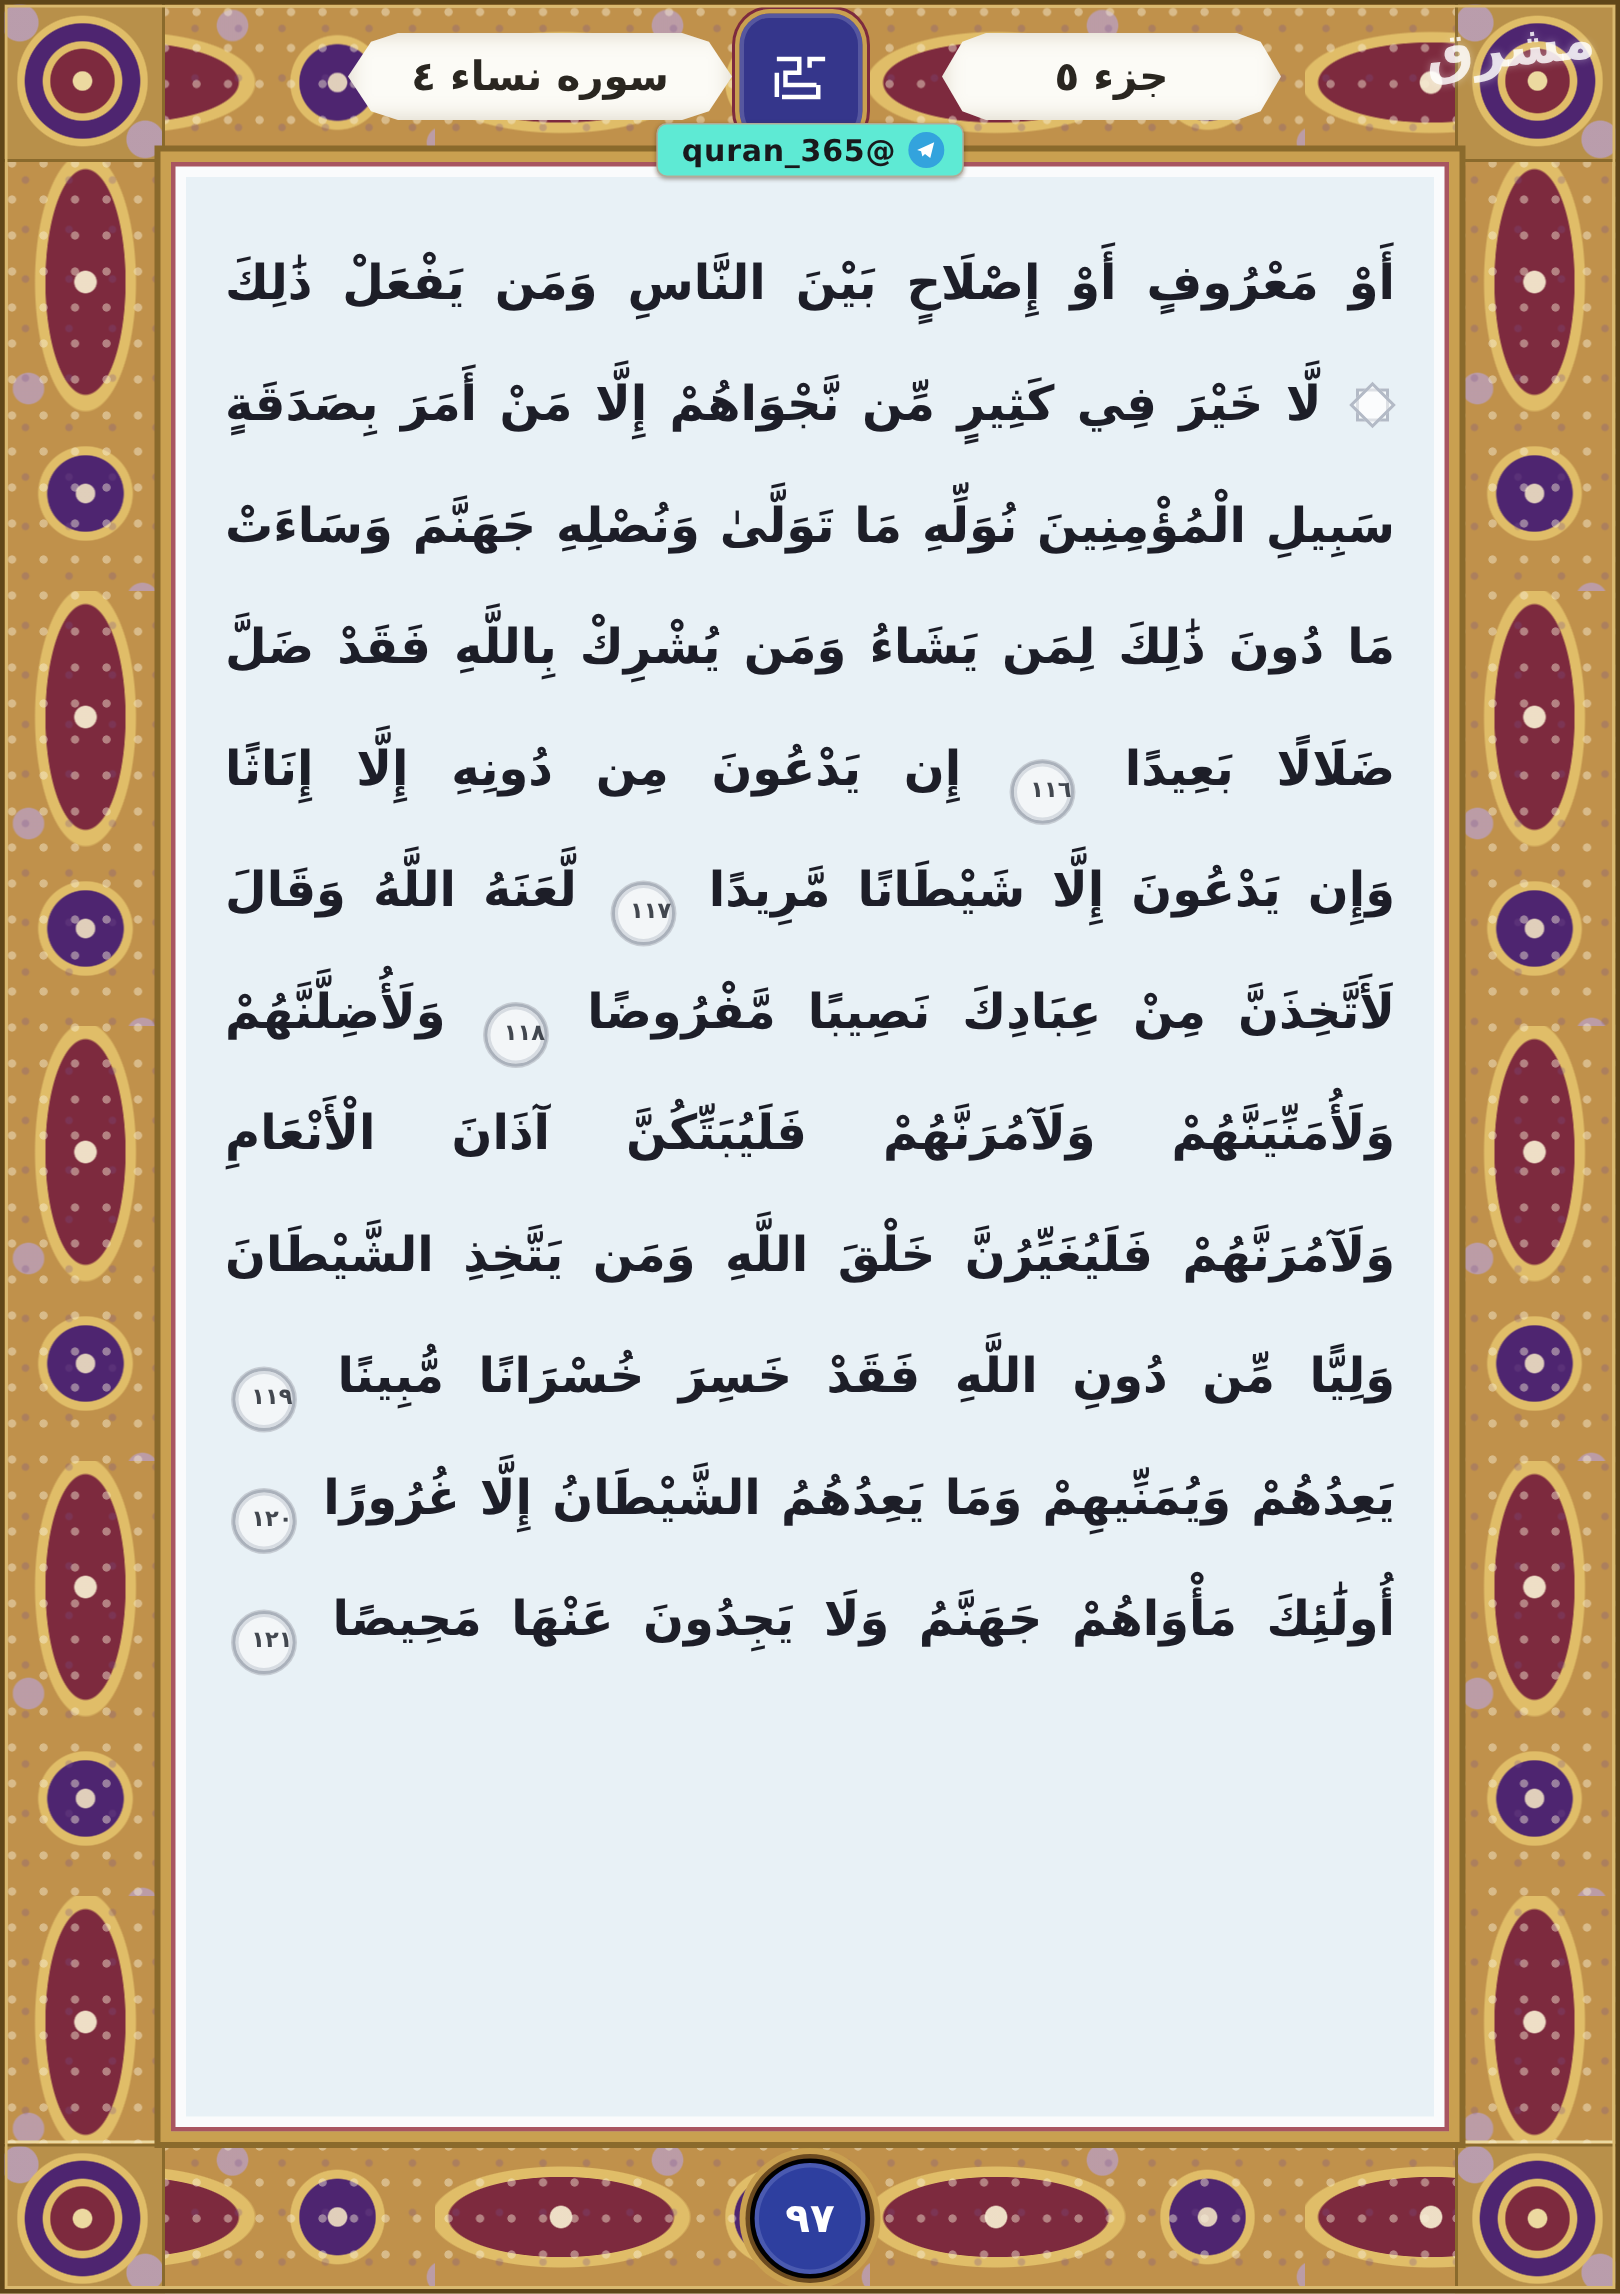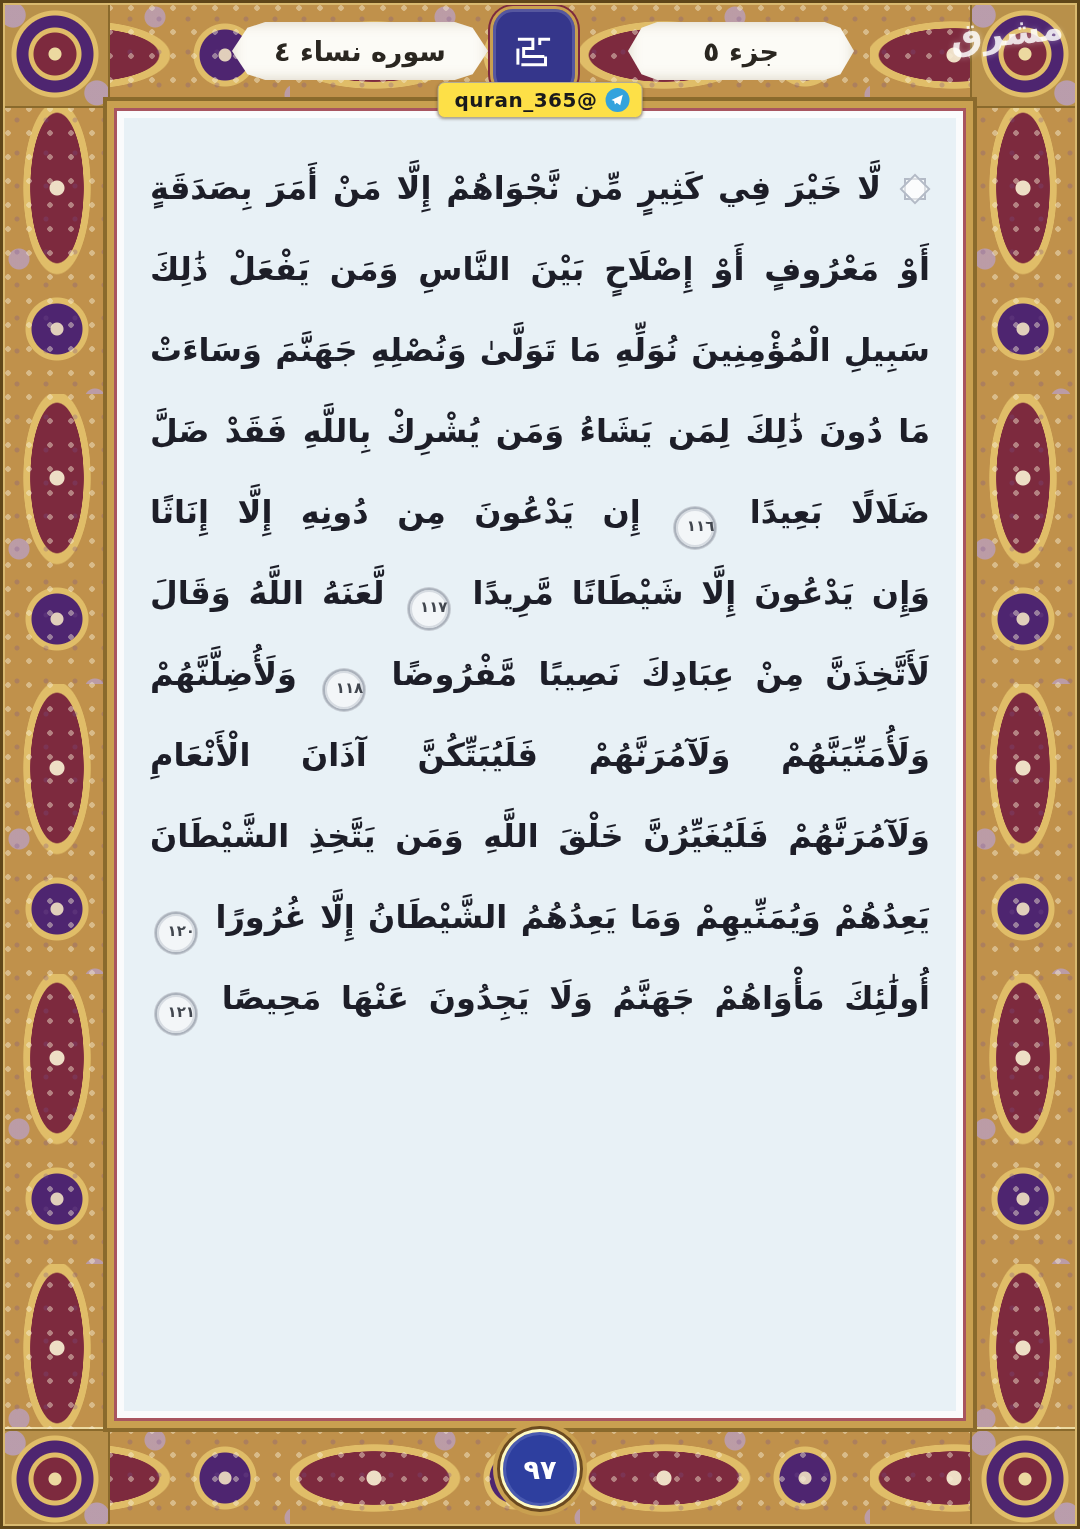--- a/index.html
+++ b/index.html
@@ -81,36 +81,36 @@
   .pill-surah{left:232px;width:256px;}
   .emblem{position:absolute;left:487px;top:5px;width:94px;height:94px;z-index:6;
     background:radial-gradient(circle, #e0bd68 0 45px, rgba(224,189,104,0) 46px);
     display:flex;align-items:center;justify-content:center;}
   .emblem-core{width:82px;height:86px;border-radius:26%;background:#35368b;
     border:3px solid #c9a050;box-shadow:inset 0 0 0 3px #56579f, 0 0 0 2px #7d2a3e;
     display:flex;align-items:center;justify-content:center;}
 
   
   .channel{position:absolute;left:50%;top:82px;transform:translateX(-50%);z-index:7;
-    background:#fde047;border:1px solid #b2ab97;border-radius:7px;height:34px;
+    background:#5eead4;border:1px solid #b2ab97;border-radius:7px;height:34px;
     display:flex;align-items:center;gap:8px;padding:0 12px 0 16px;
     box-shadow:0 1px 3px rgba(60,40,20,.45);}
   .tg{width:24px;height:24px;border-radius:50%;background:var(--tg,#33a3dd);
       display:flex;align-items:center;justify-content:center;flex:0 0 auto;}
   .channel b{font-size:20px;color:#19191c;letter-spacing:.5px;font-weight:bold;}
 
   
   .watermark{position:absolute;right:16px;top:12px;z-index:8;color:rgba(255,255,255,.82);
     font-size:36px;font-weight:bold;transform:rotate(-6deg);
     text-shadow:0 0 6px rgba(255,255,255,.35);}
 
   
-  .pagenum{position:absolute;left:50%;bottom:20px;transform:translateX(-50%);z-index:8;
+  .pagenum{position:absolute;left:50%;bottom:10px;transform:translateX(-50%);z-index:8;
     width:74px;height:74px;border-radius:50%;background:var(--med,#2e3f9f);
-    border:3px solid #fef9c3;box-shadow:0 0 0 3px #6b4a20, 0 0 0 7px #c9a050, inset 0 0 0 3px #4a5ab0;
+    border:3px solid #000000;box-shadow:0 0 0 3px #6b4a20, 0 0 0 7px #c9a050, inset 0 0 0 3px #4a5ab0;
     display:flex;align-items:center;justify-content:center;}
   .pagenum span{color:#fff;font-size:27px;font-weight:bold;}
 </style>
 </head>
 <body>
 
 <div id="stage" style="--paper: #e8f1f6; --ink: #1d1e28; --med: #2e3f9f; --tg: #33a3dd;">
 
   <div class="band band-top"></div>
   <div class="band band-bottom"></div>
@@ -147,29 +147,30 @@
         </svg>
     </span>
     <b>@quran_365</b>
   </div>
 
   <div class="watermark">مشرق</div>
 
   <div class="paper-frame">
     <div class="paper">
       <div class="lines" id="lines">
+          <div class="line"><span>أَوْ مَعْرُوفٍ أَوْ إِصْلَاحٍ بَيْنَ النَّاسِ وَمَن يَفْعَلْ ذَٰلِكَ</span> </div>
           <div class="line"><span class="hizb"><i></i><i></i></span> <span>لَّا خَيْرَ فِي كَثِيرٍ مِّن نَّجْوَاهُمْ إِلَّا مَنْ أَمَرَ بِصَدَقَةٍ</span> </div>
-          <div class="line"><span>أَوْ مَعْرُوفٍ أَوْ إِصْلَاحٍ بَيْنَ النَّاسِ وَمَن يَفْعَلْ ذَٰلِكَ</span> </div>
           <div class="line"><span>سَبِيلِ الْمُؤْمِنِينَ نُوَلِّهِ مَا تَوَلَّىٰ وَنُصْلِهِ جَهَنَّمَ وَسَاءَتْ</span> </div>
           <div class="line"><span>مَا دُونَ ذَٰلِكَ لِمَن يَشَاءُ وَمَن يُشْرِكْ بِاللَّهِ فَقَدْ ضَلَّ</span> </div>
           <div class="line"><span>ضَلَالًا بَعِيدًا</span> <span class="ayah">١١٦</span> <span>إِن يَدْعُونَ مِن دُونِهِ إِلَّا إِنَاثًا</span> </div>
           <div class="line"><span>وَإِن يَدْعُونَ إِلَّا شَيْطَانًا مَّرِيدًا</span> <span class="ayah">١١٧</span> <span>لَّعَنَهُ اللَّهُ وَقَالَ</span> </div>
           <div class="line"><span>لَأَتَّخِذَنَّ مِنْ عِبَادِكَ نَصِيبًا مَّفْرُوضًا</span> <span class="ayah">١١٨</span> <span>وَلَأُضِلَّنَّهُمْ</span> </div>
           <div class="line"><span>وَلَأُمَنِّيَنَّهُمْ وَلَآمُرَنَّهُمْ فَلَيُبَتِّكُنَّ آذَانَ الْأَنْعَامِ</span> </div>
           <div class="line"><span>وَلَآمُرَنَّهُمْ فَلَيُغَيِّرُنَّ خَلْقَ اللَّهِ وَمَن يَتَّخِذِ الشَّيْطَانَ</span> </div>
+          <div class="line"><span>وَلِيًّا مِّن دُونِ اللَّهِ فَقَدْ خَسِرَ خُسْرَانًا مُّبِينًا</span> <span class="ayah">١١٩</span> </div>
           <div class="line"><span>يَعِدُهُمْ وَيُمَنِّيهِمْ وَمَا يَعِدُهُمُ الشَّيْطَانُ إِلَّا غُرُورًا</span> <span class="ayah">١٢٠</span> </div>
           <div class="line"><span>أُولَٰئِكَ مَأْوَاهُمْ جَهَنَّمُ وَلَا يَجِدُونَ عَنْهَا مَحِيصًا</span> <span class="ayah">١٢١</span> </div>
         </div>
     </div>
   </div>
 
   <div class="pagenum">
     <span>٩٧</span>
   </div>
 

